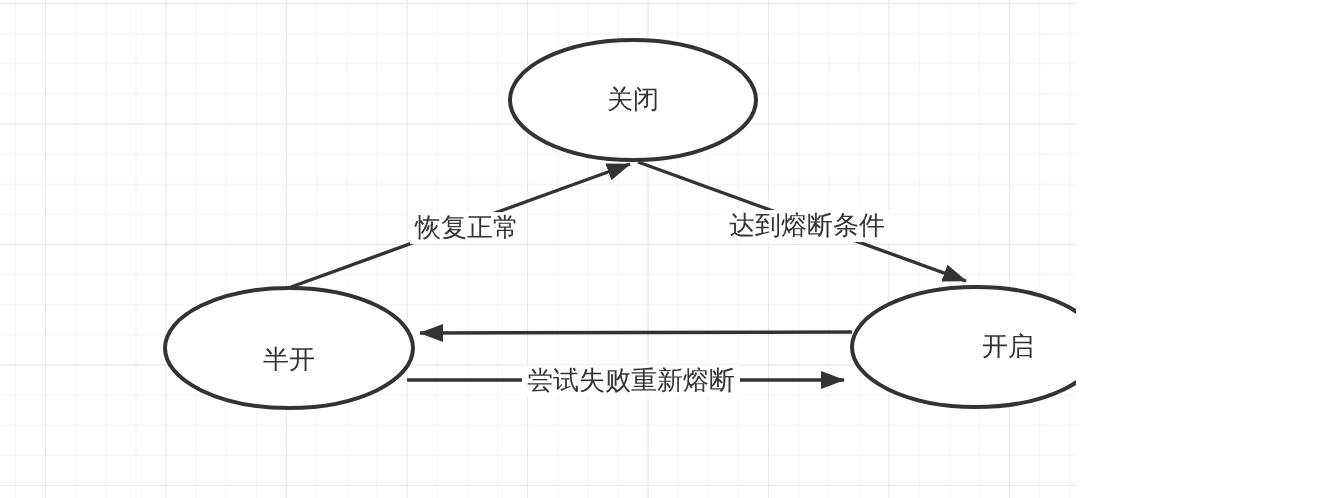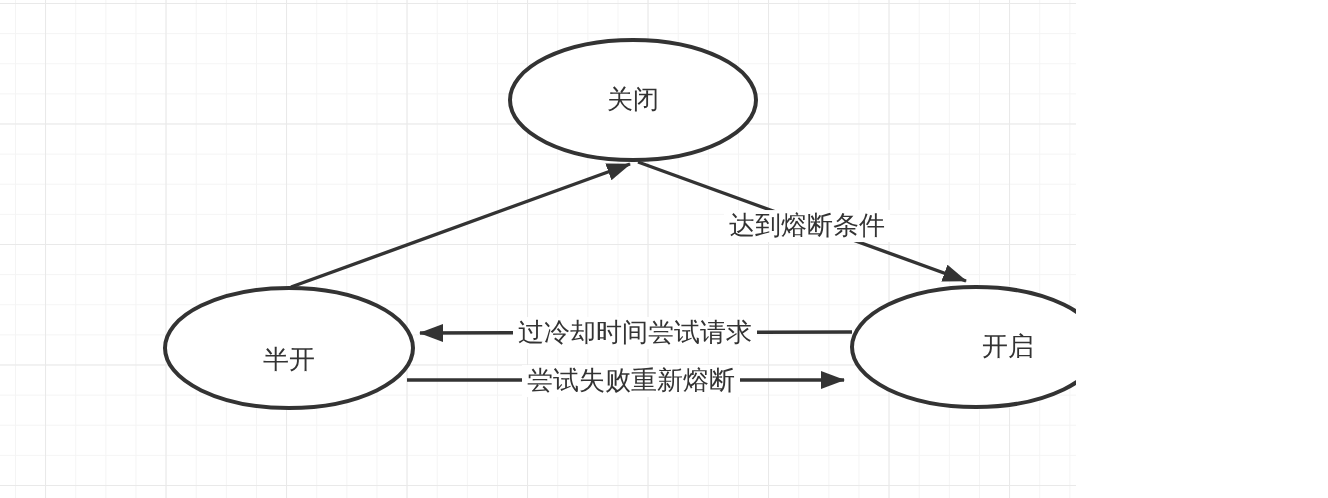--- a/index.html
+++ b/index.html
@@ -83,20 +83,20 @@
 
     <ellipse class="node-shape" cx="976" cy="347" rx="124" ry="60" stroke="#333333"></ellipse>
   </svg>
 
   <div class="label node-label" style="left:633px; top:100px;">关闭</div>
 
   <div class="label node-label" style="left:289px; top:362px;font-family:Liberation Mono, monospace;">半开</div>
 
   <div class="label node-label" style="left:1008px; top:347px;">开启</div>
 
+  <div class="label edge-label" style="left:467px; top:228px;">恢复正常</div>
 
   <div class="label edge-label" style="left:807px; top:226px;text-align:center;">达到熔断条件</div>
 
-  <div class="label edge-label" style="left:635px; top:333px;">过冷却时间尝试请求</div>
 
   <div class="label edge-label" style="left:631px; top:381px;text-align:right;">尝试失败重新熔断</div>
 
 </div>
 
 </body></html>

